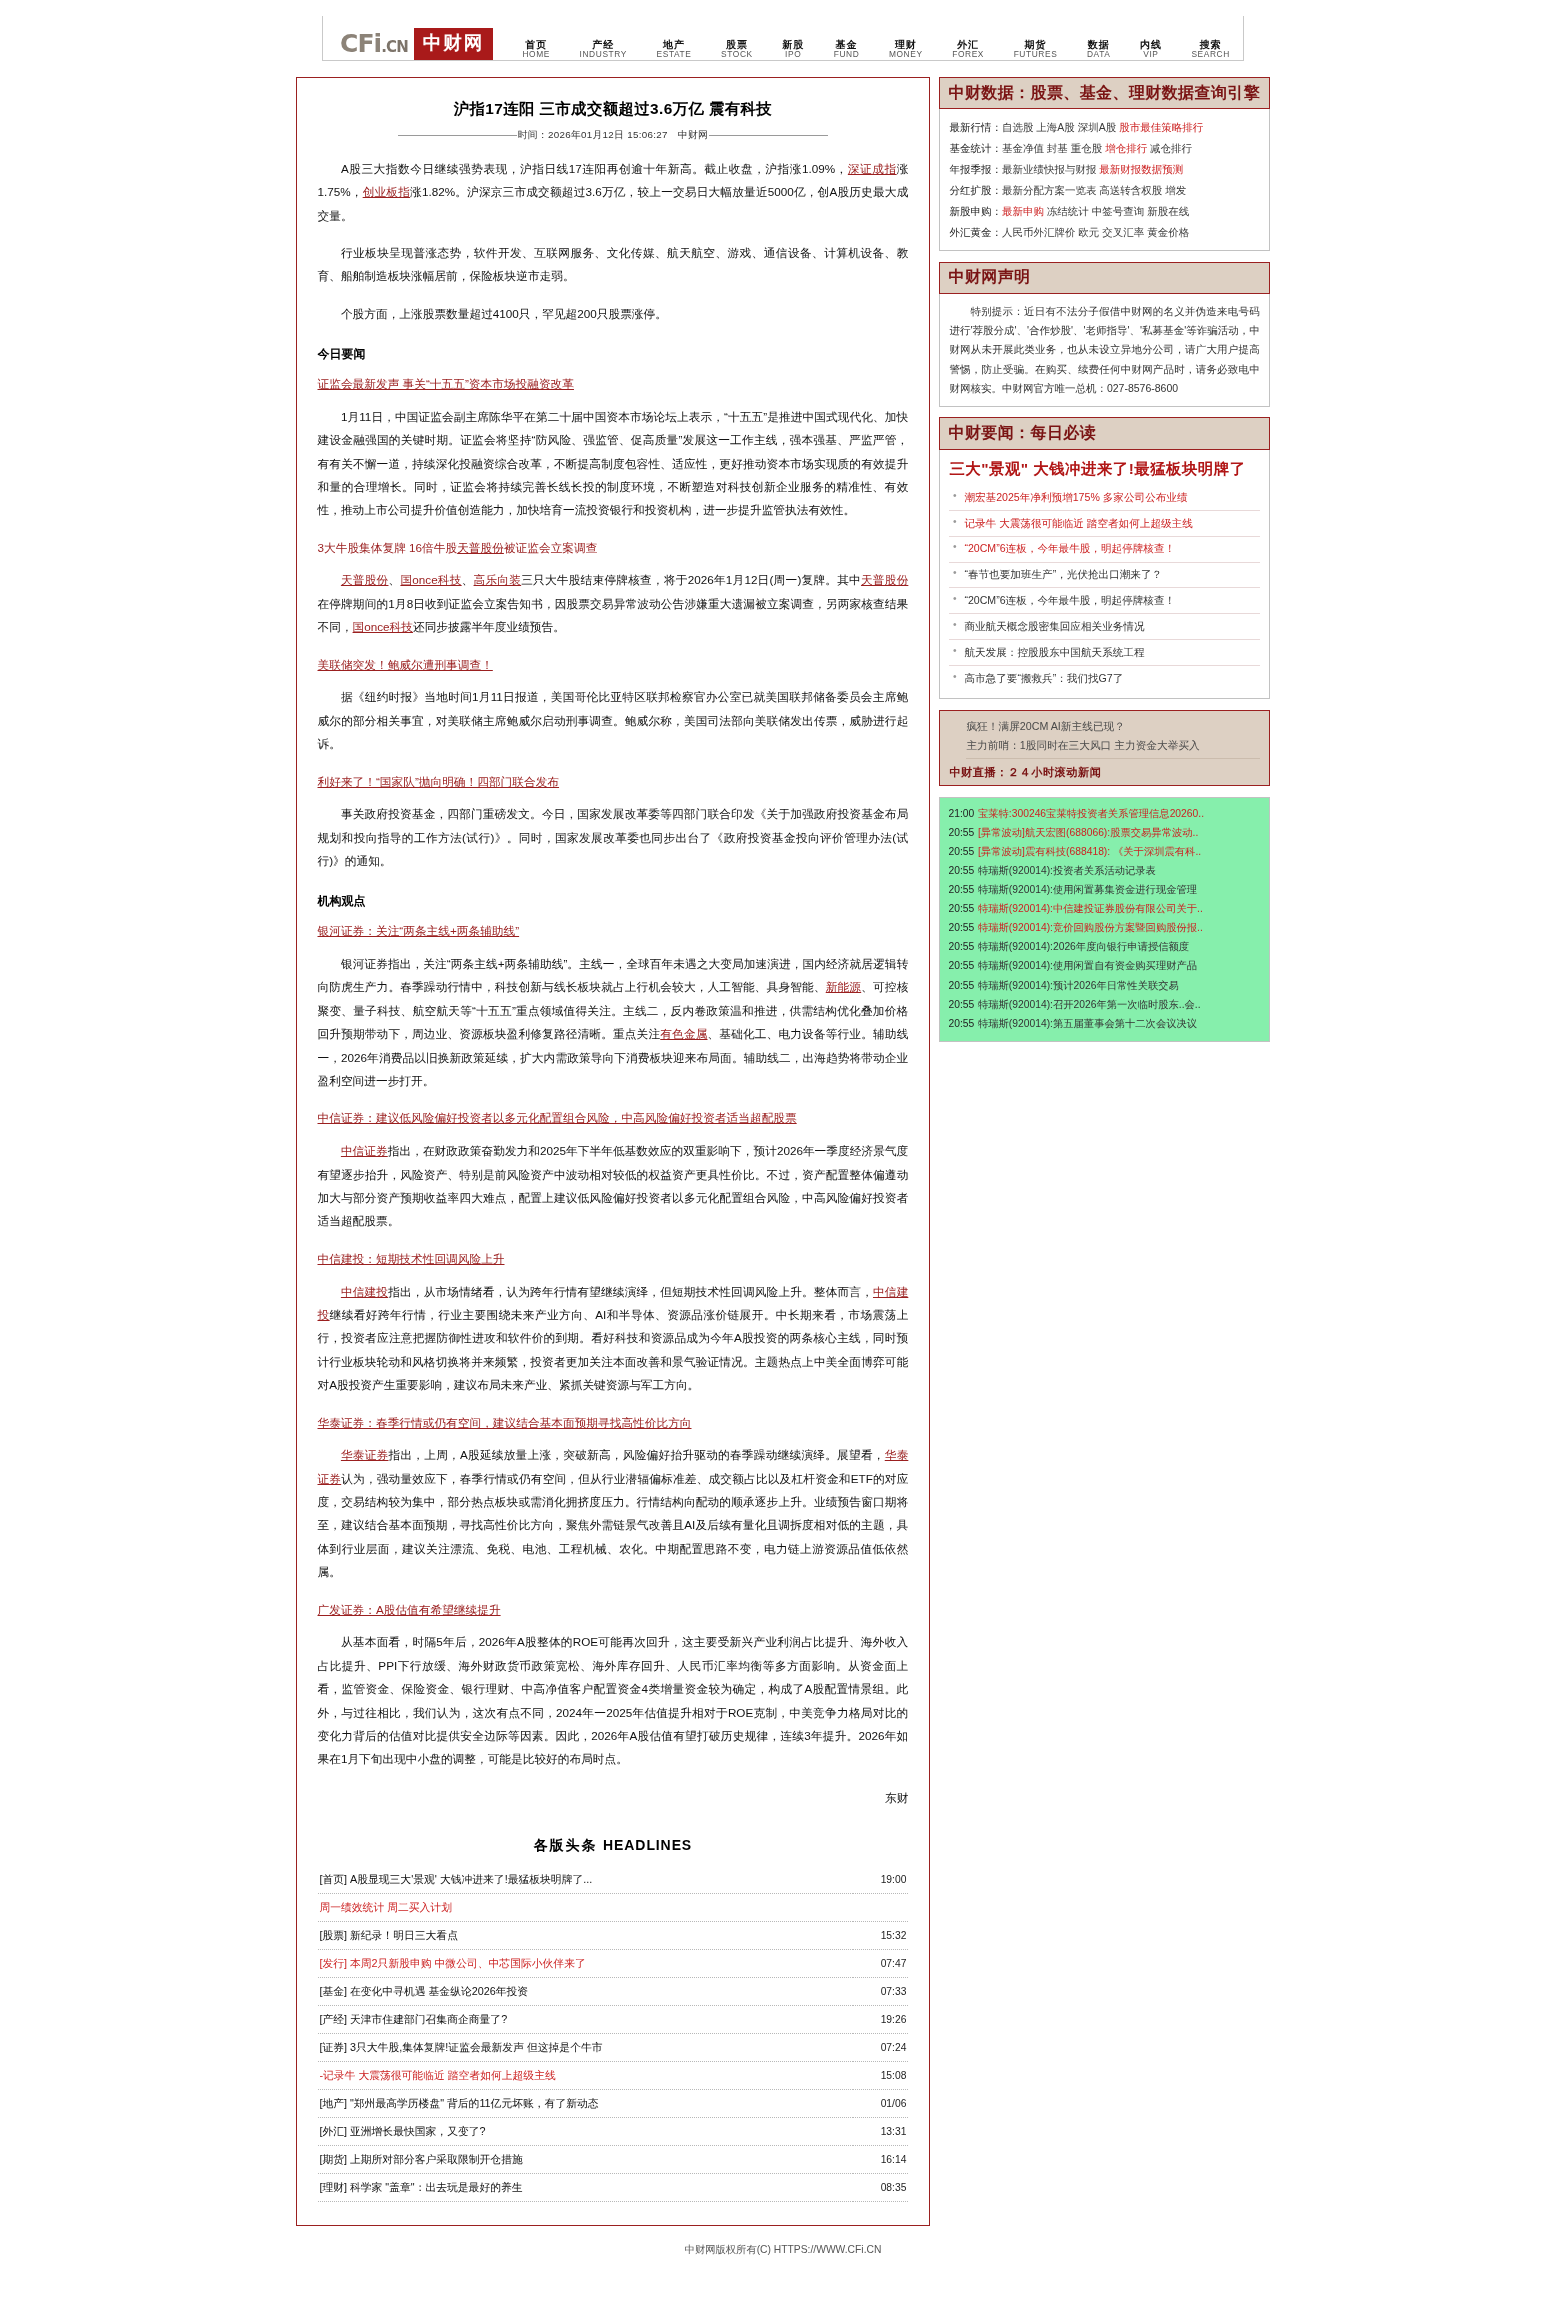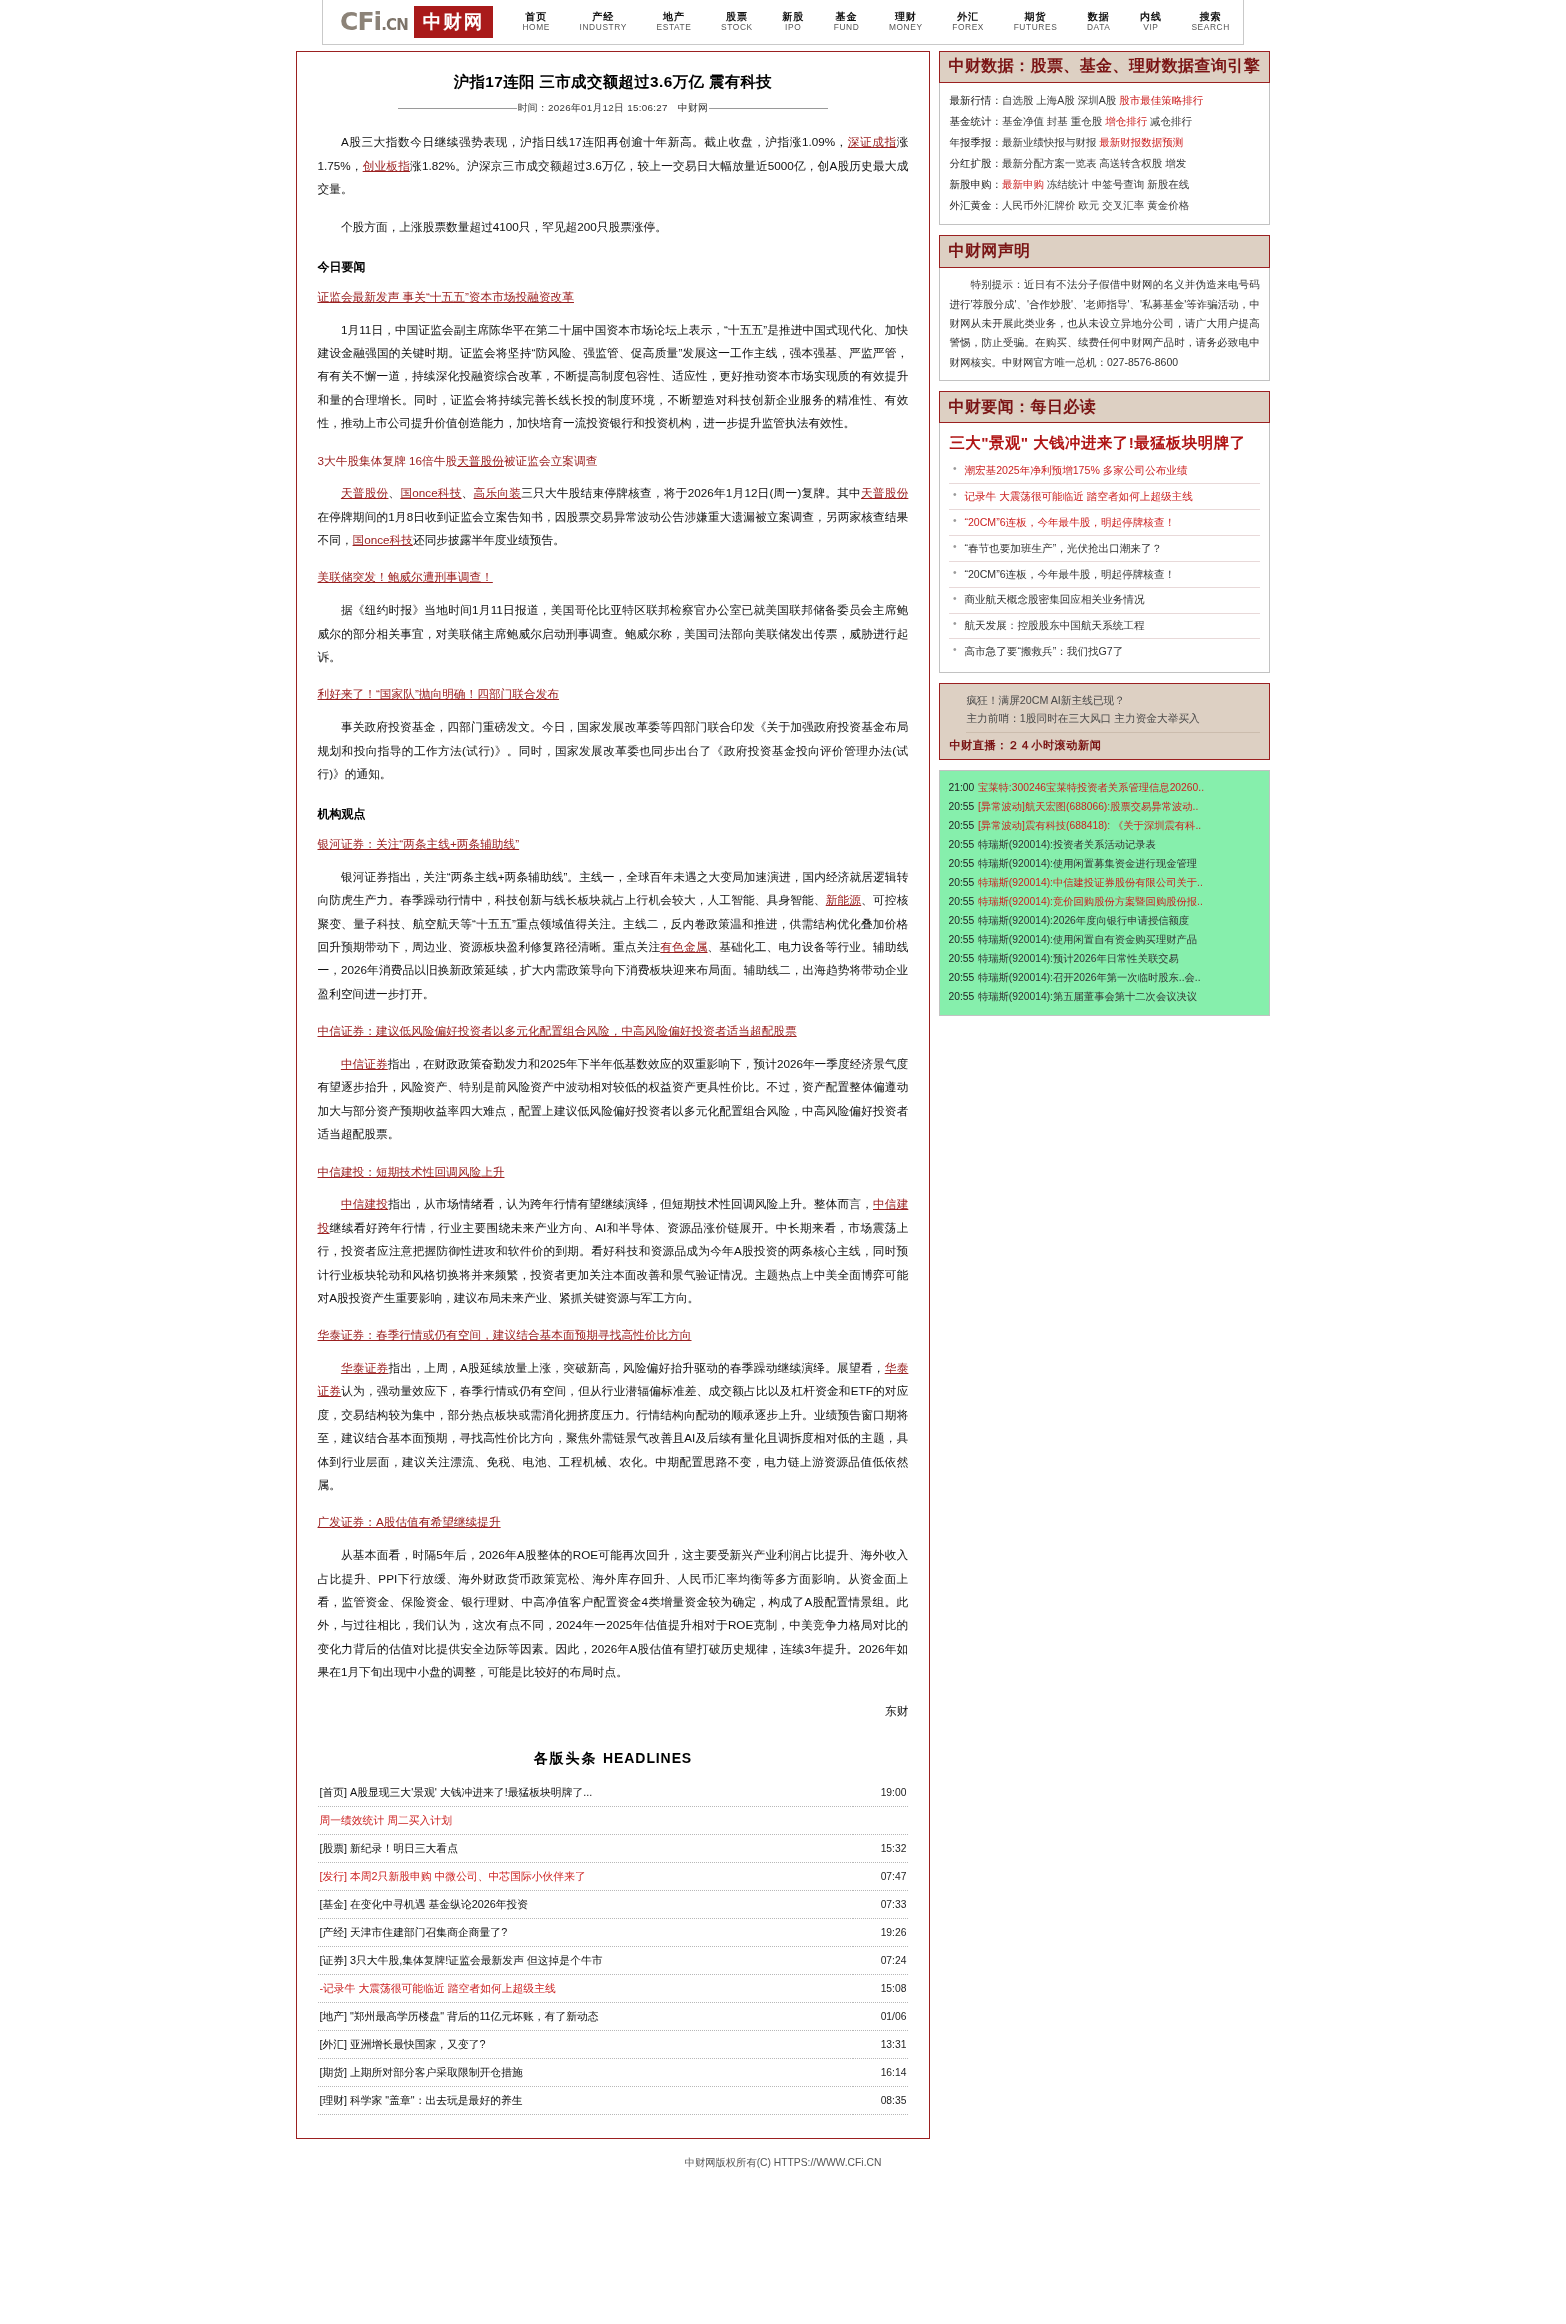--- a/index.html
+++ b/index.html
@@ -6,23 +6,23 @@
   body{
     width:1566px;height:2325px;
     background:#ffffff;
     font-family:"Liberation Sans","DejaVu Sans",sans-serif;
     font-size:11.2px;color:#000;
   }
   .page{width:1566px;margin:0 auto;position:relative;}
 
   
   .header{
-    width:922px;margin:0 auto;
+    width:922px;margin:16px auto;
     border:0.9px solid #c9c9c9;border-top:none;
-    height:45px;display:flex;align-items:center;
+    height:45px;display:flex;align-items:flex-end;
     background:#fff;box-sizing:border-box;
   }
   .logo-wrap{display:flex;align-items:center;padding:0 9.3px 0 17px;}
   .logo-cfi{
     font-family:"DejaVu Sans",sans-serif;font-weight:bold;font-size:25px;
     color:#8c8378;letter-spacing:-0.9px;line-height:1;
   }
   .logo-cfi .dotcn{font-size:15px;color:#7d746a;}
   .logo-zcw{
     background:#a91a1a;color:#fff;font-size:18.6px;font-weight:bold;
@@ -193,20 +193,21 @@
       <h1 class="art-title">沪指17连阳 三市成交额超过3.6万亿 震有科技</h1>
       <div class="art-meta">
         <div class="rule"></div>
         <div class="mtext">时间：2026年01月12日 15:06:27　中财网</div>
         <div class="rule"></div>
       </div>
 
       <div class="art">
         <p class="ind"><span>A股三大指数今日继续强势表现，沪指日线17连阳再创逾十年新高。截止收盘，沪指涨1.09%，</span><a href="#">深证成指</a><span>涨1.75%，</span><a href="#">创业板指</a><span>涨1.82%。沪深京三市成交额超过3.6万亿，较上一交易日大幅放量近5000亿，创A股历史最大成交量。</span></p>
 
+        <p class="ind">行业板块呈现普涨态势，软件开发、互联网服务、文化传媒、航天航空、游戏、通信设备、计算机设备、教育、船舶制造板块涨幅居前，保险板块逆市走弱。</p>
         <p class="ind">个股方面，上涨股票数量超过4100只，罕见超200只股票涨停。</p>
 
         <span class="sub">今日要闻</span>
 
         <p class="redhead"><a href="#">证监会最新发声 事关“十五五”资本市场投融资改革</a></p>
         <p class="ind">1月11日，中国证监会副主席陈华平在第二十届中国资本市场论坛上表示，“十五五”是推进中国式现代化、加快建设金融强国的关键时期。证监会将坚持“防风险、强监管、促高质量”发展这一工作主线，强本强基、严监严管，有有关不懈一道，持续深化投融资综合改革，不断提高制度包容性、适应性，更好推动资本市场实现质的有效提升和量的合理增长。同时，证监会将持续完善长线长投的制度环境，不断塑造对科技创新企业服务的精准性、有效性，推动上市公司提升价值创造能力，加快培育一流投资银行和投资机构，进一步提升监管执法有效性。</p>
 
         <p class="redhead"><span>3大牛股集体复牌 16倍牛股</span><a href="#">天普股份</a><span>被证监会立案调查</span></p>
         <p class="ind"><a href="#">天普股份</a><span>、</span><a href="#">国once科技</a><span>、</span><a href="#">高乐向装</a><span>三只大牛股结束停牌核查，将于2026年1月12日(周一)复牌。其中</span><a href="#">天普股份</a><span>在停牌期间的1月8日收到证监会立案告知书，因股票交易异常波动公告涉嫌重大遗漏被立案调查，另两家核查结果不同，</span><a href="#">国once科技</a><span>还同步披露半年度业绩预告。</span></p>
 

